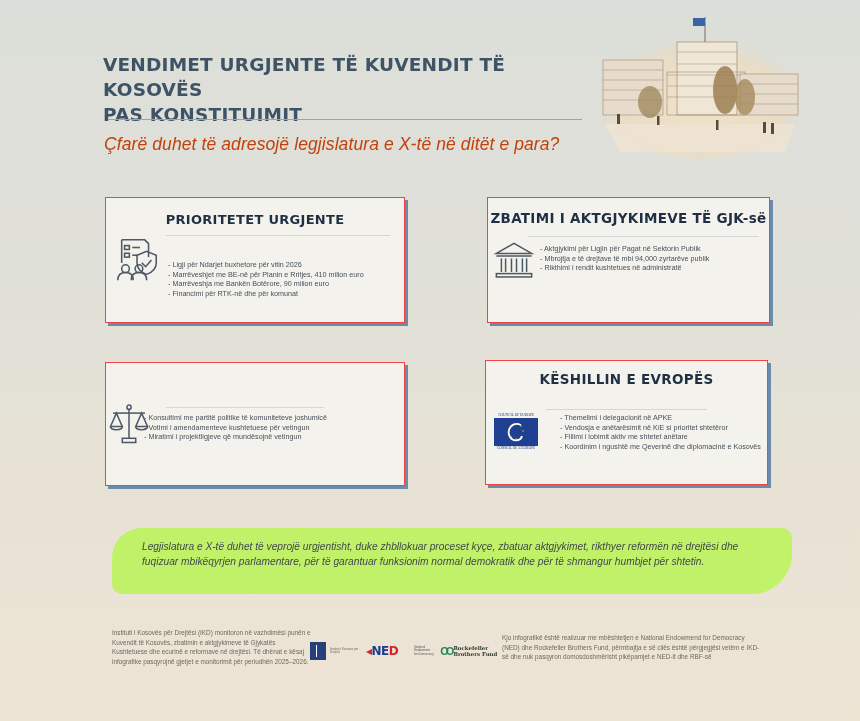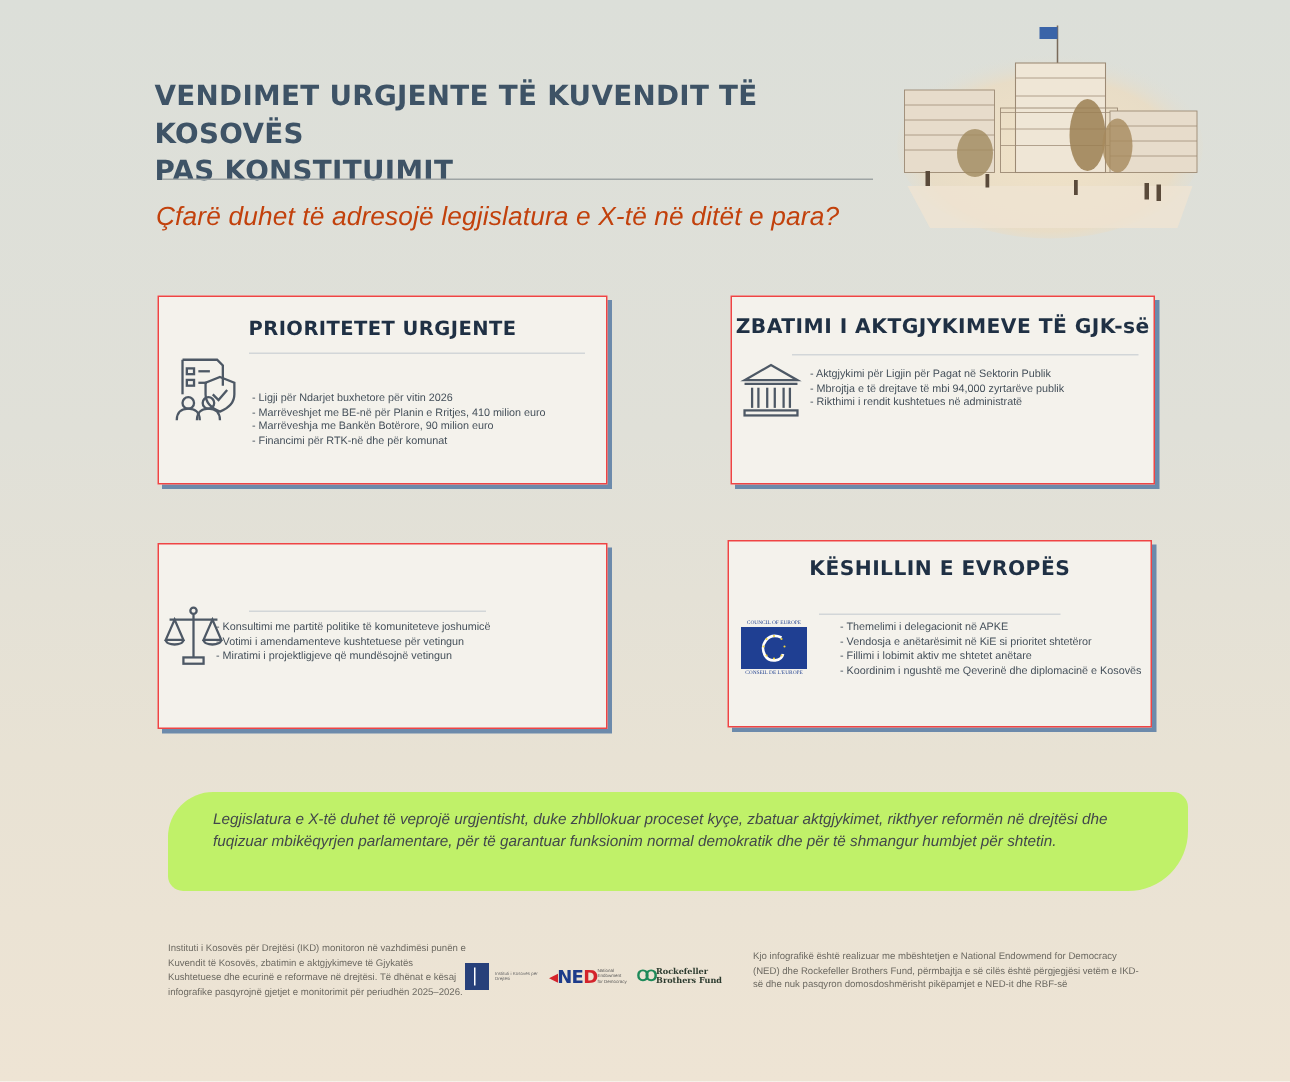--- a/index.html
+++ b/index.html
@@ -229,21 +229,21 @@
   <p>Legjislatura e X-të duhet të veprojë urgjentisht, duke zhbllokuar proceset kyçe, zbatuar aktgjykimet, rikthyer reformën në drejtësi dhe fuqizuar mbikëqyrjen parlamentare, për të garantuar funksionim normal demokratik dhe për të shmangur humbjet për shtetin.</p>
 </div>
 
 <div class="footer-left">Instituti i Kosovës për Drejtësi (IKD) monitoron në vazhdimësi punën e Kuvendit të Kosovës, zbatimin e aktgjykimeve të Gjykatës Kushtetuese dhe ecurinë e reformave në drejtësi. Të dhënat e kësaj infografike pasqyrojnë gjetjet e monitorimit për periudhën 2025–2026.</div>
 
 <div class="logos">
   <div class="logo-ikd">
     <div class="blk"></div>
     <div class="tiny">Instituti i Kosovës për Drejtësi</div>
   </div>
-  <div style="display:flex; align-items:center; gap:0;justify-content:center;">
+  <div style="display:flex; align-items:center; gap:16px;justify-content:center;">
     <span class="ned"><span style="color:#d4232b;">◂</span><span>NE</span><span class="d">D</span></span>
     <span class="ned-sub">National Endowment for Democracy</span>
   </div>
   <div class="rbf">
     <span class="rbf-mark">OO</span>
     <div class="rbf-text">
       <div>Rockefeller</div>
       <div>Brothers Fund</div>
     </div>
   </div>

